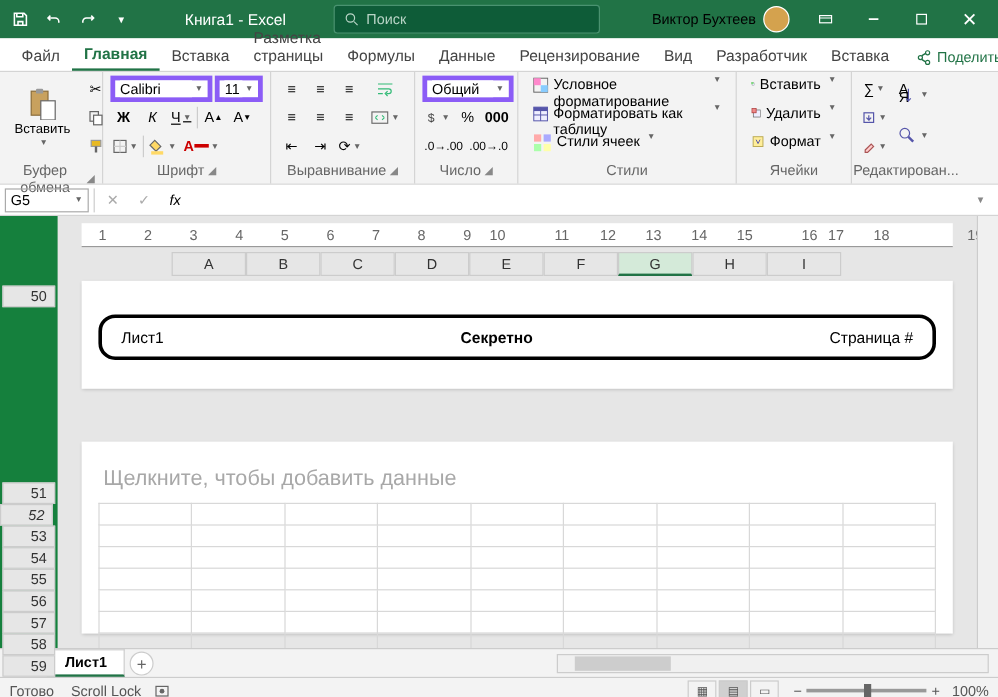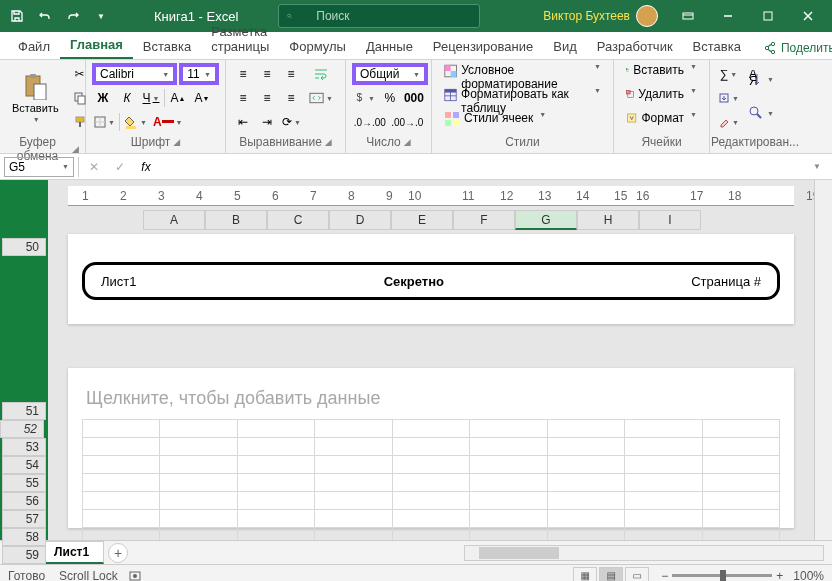--- a/index.html
+++ b/index.html
@@ -1,24 +1,24 @@
 <!DOCTYPE html>
 <html><head>
 <meta charset="utf-8">
 <style>
 *{box-sizing:border-box;margin:0;padding:0;font-family:'Segoe UI',Arial,sans-serif;font-size:12px;user-select:none}
 body{width:832px;height:581px;background:#fff;overflow:hidden;position:relative}
 .titlebar{height:32px;background:#217346;display:flex;align-items:center;color:#fff;padding:0 4px}
 .qat{display:flex;gap:2px;align-items:center}
 .qat-btn{width:26px;height:26px;display:flex;align-items:center;justify-content:center;cursor:pointer;color:#fff}
 .title-text{margin-left:40px;color:#fff;font-size:13px}
-.search-box{margin-left:40px;width:202px;height:24px;background:#0e5c38;border:1px solid #4a9270;border-radius:3px;display:flex;align-items:center;padding:0 8px;gap:24px;color:#b8d4c6}
+.search-box{margin-left:40px;width:222px;height:24px;background:#0e5c38;border:1px solid #4a9270;border-radius:3px;display:flex;align-items:center;padding:0 8px;gap:6px;color:#b8d4c6}
 .search-box input{background:none;border:none;color:#fff;outline:none;flex:1;font-size:12px}
 .search-box input::placeholder{color:#b8d4c6}
-.user-area{margin-left:auto;display:flex;align-items:center;gap:6px;color:#fde047;font-size:12px}
+.user-area{margin-left:auto;display:flex;align-items:center;gap:6px;color:#000000;font-size:12px}
 .user-avatar{width:22px;height:22px;border-radius:50%;background:#d4a24e;border:1px solid #fff}
 .win-btns{display:flex;margin-left:10px}
 .win-btn{width:40px;height:32px;display:flex;align-items:center;justify-content:center;cursor:pointer;color:#fff}
 .tabs{height:28px;background:#fff;border-bottom:1px solid #d4d4d4;display:flex;align-items:flex-end;padding:0 8px}
 .tab{padding:5px 10px;font-size:13px;cursor:pointer;color:#444}
 .tab.active{border-bottom:2px solid #217346;color:#217346;font-weight:600}
 .share-btn{margin-left:auto;padding:4px 12px;background:#fff;color:#217346;border:none;cursor:pointer;display:flex;align-items:center;gap:4px;font-size:13px}
 .ribbon{height:94px;background:#f3f3f3;border-bottom:1px solid #d4d4d4;display:flex}
 .group{border-right:1px solid #d4d4d4;padding:3px 6px 2px;display:flex;flex-direction:column}
 .group-content{flex:1;display:flex;align-items:flex-start;gap:4px}
@@ -468,21 +468,21 @@
         <span style="left: 204px;">6</span>
         <span style="left: 242px;">7</span>
         <span style="left: 280px;">8</span>
         <span style="left: 318px;">9</span>
         <span style="left: 340px;">10</span>
         <span style="left: 394px;">11</span>
         <span style="left: 432px;">12</span>
         <span style="left: 470px;">13</span>
         <span style="left: 508px;">14</span>
         <span style="left: 546px;">15</span>
-        <span style="left: 568px;">16</span>
+        <span style="left: 600px;">16</span>
         <span style="left: 622px;">17</span>
         <span style="left: 660px;">18</span>
         <span style="left: 698px; margin-left: 40px;">19</span>
       </div>
     <div class="colhead" id="colhead">
         <div class="ch">A</div>
         <div class="ch">B</div>
         <div class="ch">C</div>
         <div class="ch">D</div>
         <div class="ch">E</div>

